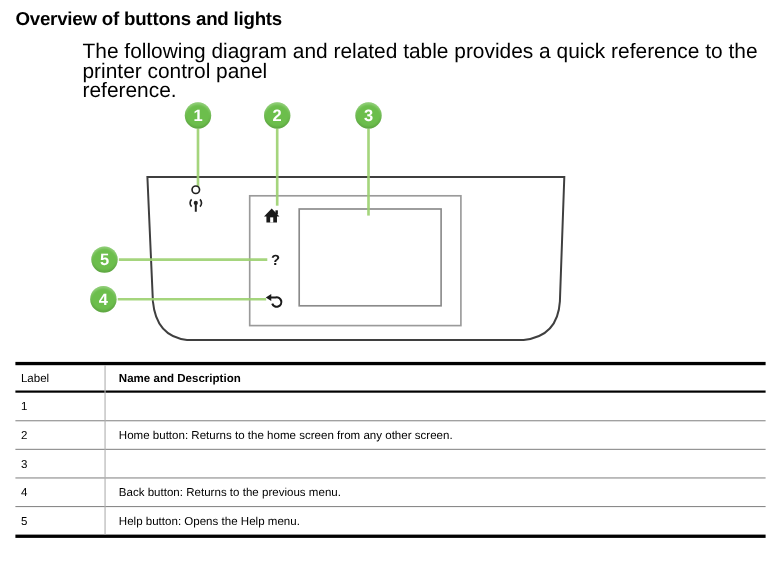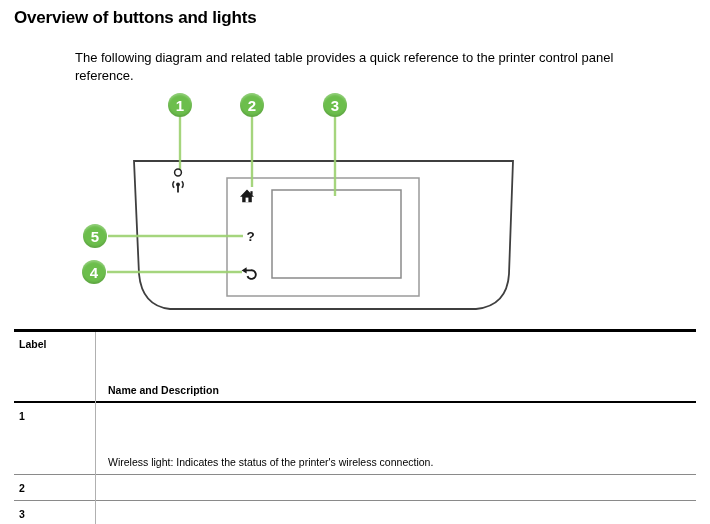--- a/index.html
+++ b/index.html
@@ -5,22 +5,22 @@
   html,body { margin:0; padding:0; background:#fff; }
   .page {
     position:relative; width:710px; height:524px; background:#ffffff;
     font-family:"Liberation Sans", sans-serif; color:#000; overflow:hidden;
   }
   .doc-title {
     position:absolute; left:14px; top:8px;
     font-size:17px; font-weight:bold; letter-spacing:-0.2px;
   }
   .intro {
-    position:absolute; left:75px; top:49px;
-    font-size:13px; line-height:17.5px;
+    position:absolute; left:75px; top:39px;
+    font-size:19px; line-height:17.5px;
   }
   .diagram-svg { position:absolute; left:0; top:0; }
   .outline-path { stroke:var(--outline,#3f3f3f); stroke-width:1.8; fill:none; }
   .panel-rect   { stroke:var(--panel-gray,#9a9a9a); stroke-width:1.5; fill:#fff; }
   .display-rect { stroke:#8a8a8a; stroke-width:1.5; fill:#fff; }
   .leader { stroke:var(--line-green,#9cd170); stroke-width:2.4; opacity:0.9; }
   .callout {
     position:absolute; width:24px; height:24px; border-radius:50%;
     background:var(--callout-green,#6cbe4c);
     color:#fff; font-size:15px; font-weight:bold;
@@ -30,22 +30,22 @@
   .ref-table {
     position:absolute; left:14px; top:329px; width:682px;
     border-top:3px solid #000; border-bottom:3px solid #000;
     font-size:10.5px; line-height:14px;
   }
   .vline { position:absolute; left:81px; top:0; bottom:0; width:1px; background:#b0b0b0; }
   .thead { display:flex; border-bottom:2px solid #000; font-weight:bold; }
   .thead .cell-label, .thead .cell-desc { padding-top:5px; padding-bottom:4px; }
   .trow { display:flex; border-bottom:1px solid #8a8a8a; }
   .trow:last-child { border-bottom:none; }
-  .cell-label { width:81px; box-sizing:border-box; padding:6px 4px 5px 5px; font-weight:bold; }
-  .cell-desc  { flex:1; box-sizing:border-box; padding:6px 2px 5px 13px;margin-top:46px; }
+  .cell-label { width:81px; box-sizing:border-box; padding:6px 4px 5px 5px; font-weight:normal; }
+  .cell-desc  { flex:1; box-sizing:border-box; padding:6px 2px 5px 13px; }
   .link { text-decoration:underline; cursor:pointer; }
 </style>
 </head>
 <body>
 
 <div class="page">
 
   <div class="doc-title">Overview of buttons and lights</div>
 
   <div class="intro">
@@ -98,33 +98,35 @@
   <div class="ref-table">
     <div class="vline"></div>
 
     <div class="thead">
       <div class="cell-label">Label</div>
       <div class="cell-desc">Name and Description</div>
     </div>
 
     <div class="trow">
       <div class="cell-label">1</div>
-      <div class="cell-desc">Wireless light: Indicates the status of the printer's wireless connection.</div>
     </div>
 
     <div class="trow">
       <div class="cell-label">2</div>
+      <div class="cell-desc">Home button: Returns to the home screen from any other screen.</div>
     </div>
 
     <div class="trow">
       <div class="cell-label">3</div>
     </div>
 
     <div class="trow">
       <div class="cell-label">4</div>
+      <div class="cell-desc">Back button: Returns to the previous menu.</div>
     </div>
 
     <div class="trow">
       <div class="cell-label">5</div>
+      <div class="cell-desc">Help button: Opens the Help menu.</div>
     </div>
   </div>
 
 </div>
 
 </body></html>

